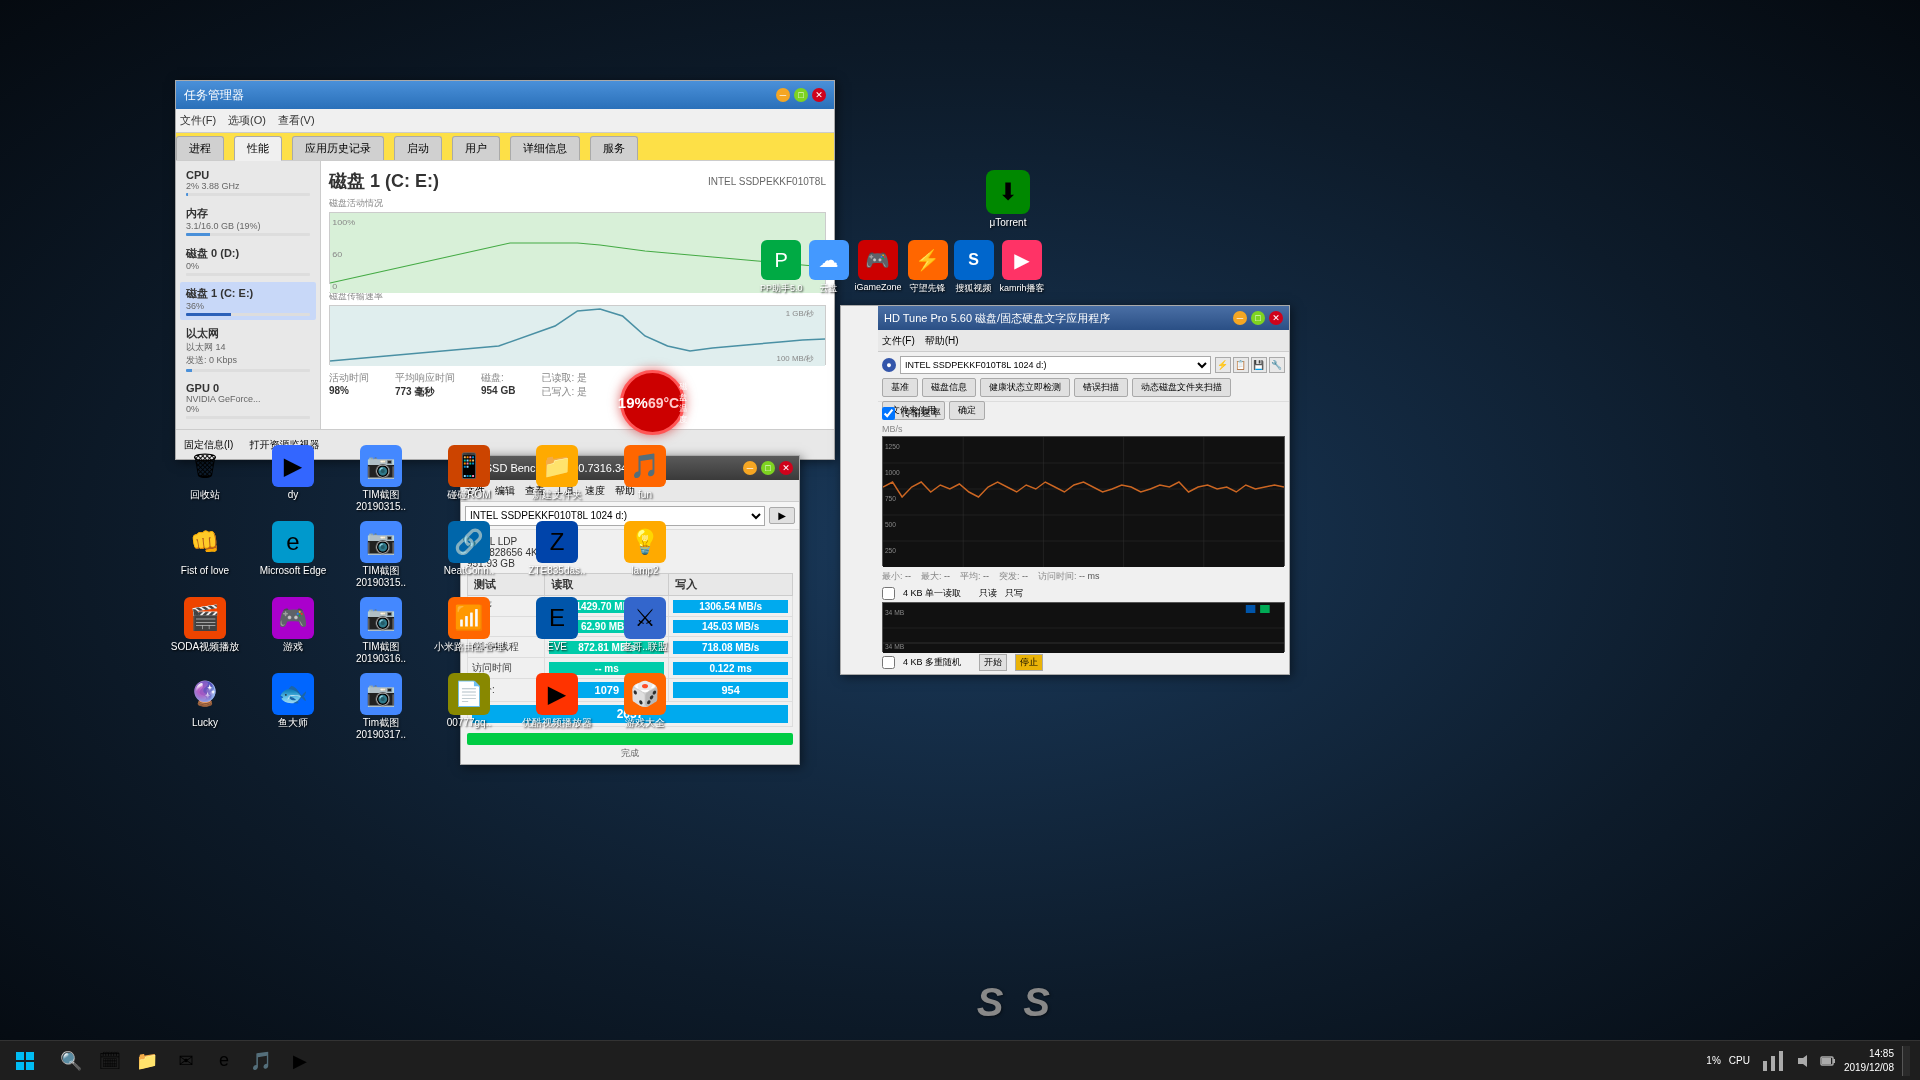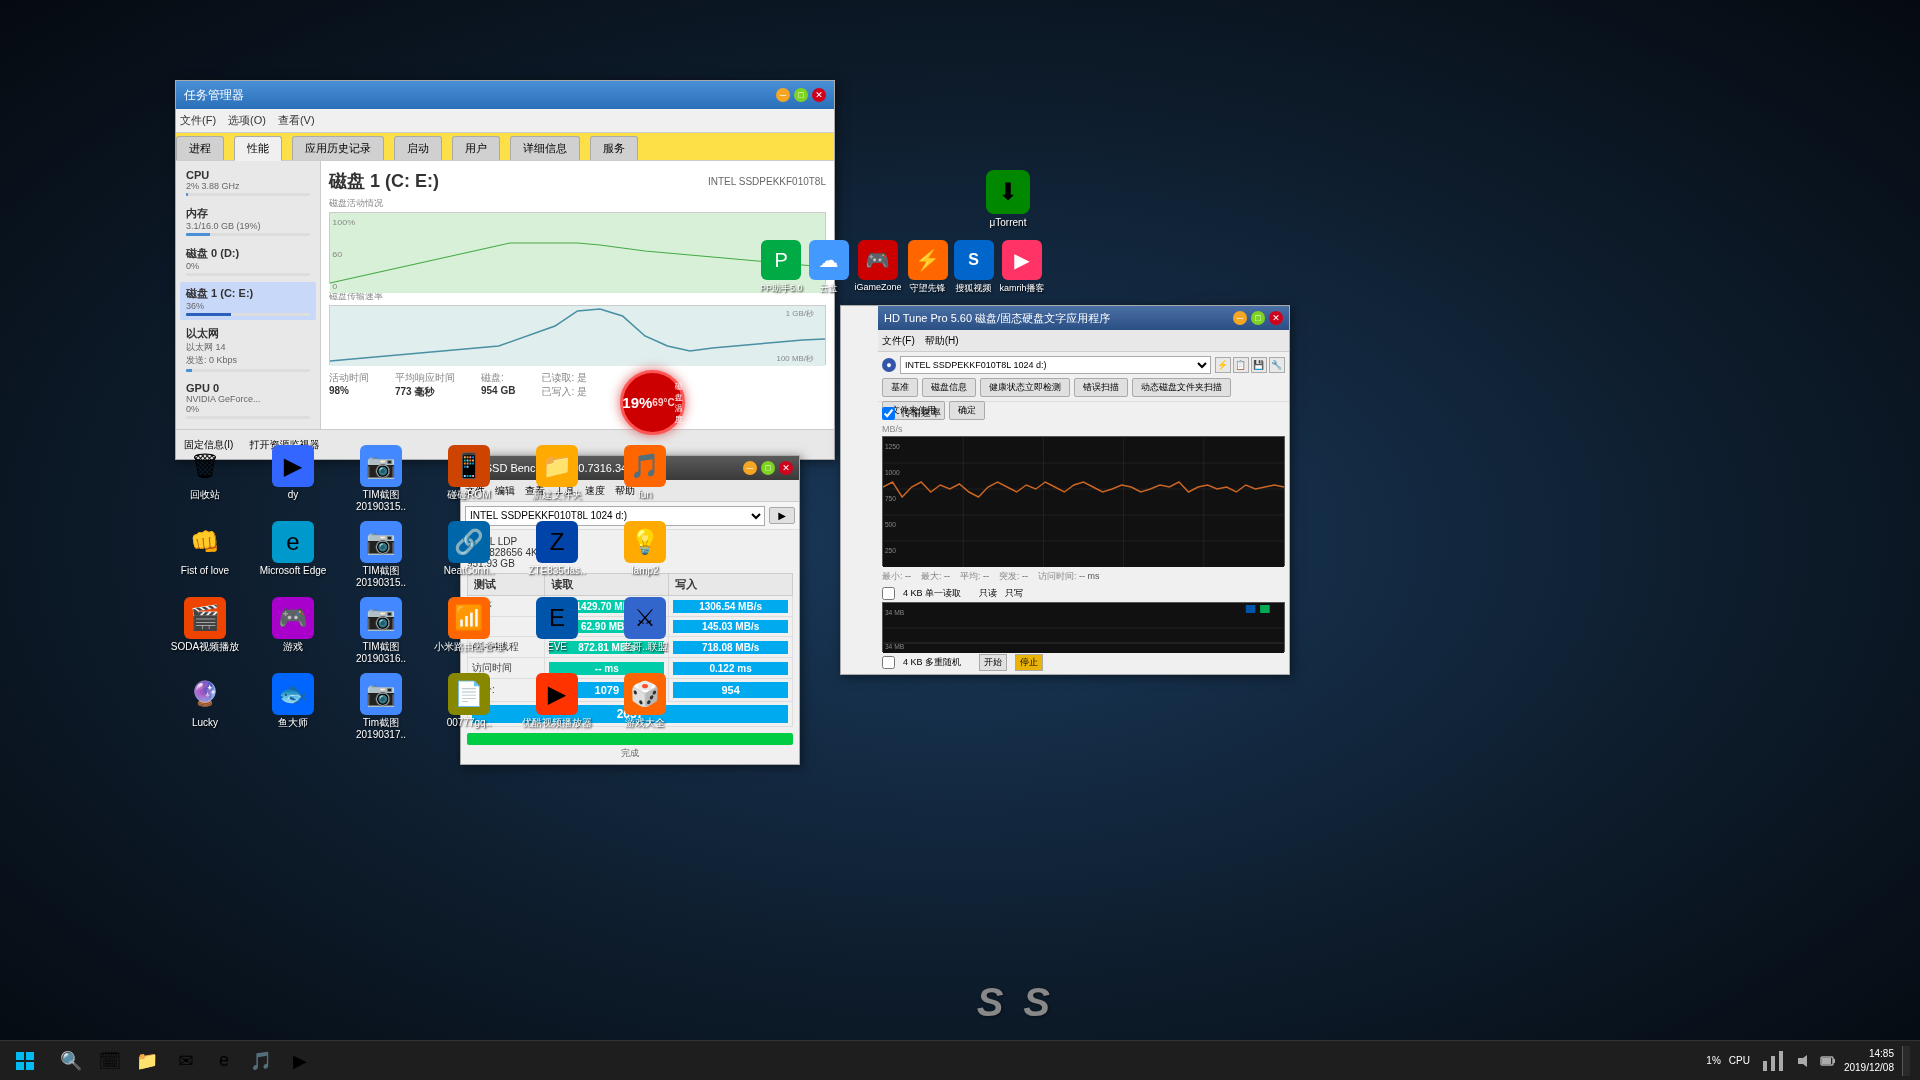--- a/index.html
+++ b/index.html
@@ -651,21 +651,21 @@
     </div>
     <div class="tm-bottom-bar">
       <span>固定信息(I)</span>
       <span>打开资源监视器</span>
     </div>
   </div>
 
   <div style="position:absolute;top:370px;left:620px;z-index:60;">
     <div style="width:65px;height:65px;border-radius:50%;background:#cc0000;display:flex;flex-direction:row;align-items:center;justify-content:center;color:white;border:3px solid #ff5555;box-shadow:0 0 12px rgba(200,0,0,0.6);">
       <div style="font-size:15px;font-weight:bold;">19%</div>
-      <div style="font-size:10px;font-weight:bold;color:#ffcccc;">69°C</div>
+      <div style="font-size:14px;font-weight:bold;color:#ffcccc;">69°C</div>
       <div style="font-size:8px;">磁盘温度</div>
     </div>
   </div>
 
   <div class="window-ssd">
     <div class="ssd-titlebar">
       <span>AS SSD Benchmark 2.0.7316.34247</span>
       <div class="window-controls">
         <div class="win-btn win-btn-min">─</div>
         <div class="win-btn win-btn-max">□</div>

